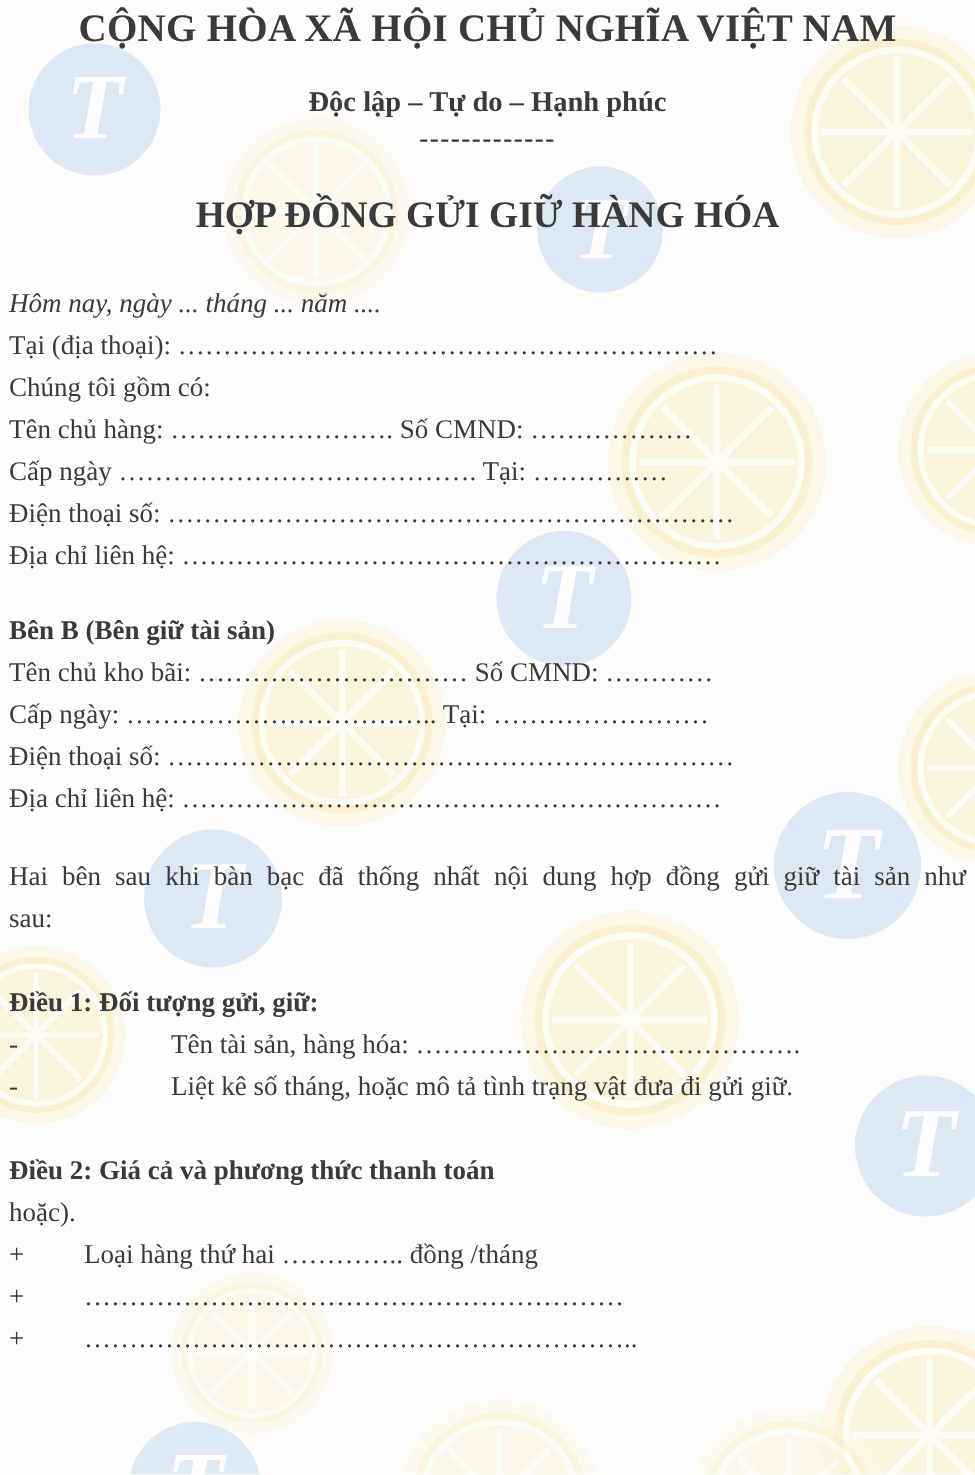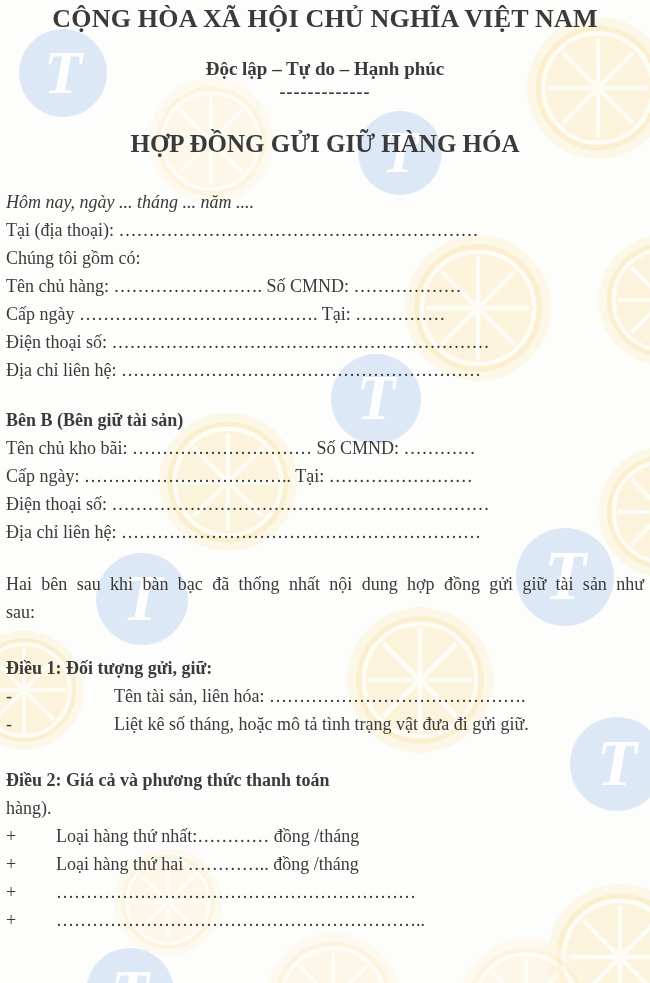--- a/index.html
+++ b/index.html
@@ -152,24 +152,23 @@
     <div class="line bold mt-partyB">Bên B (Bên giữ tài sản)</div>
     <div class="line">Tên chủ kho bãi: ………………………… Số CMND: …………</div>
     <div class="line">Cấp ngày: …………………………….. Tại: ……………………</div>
     <div class="line">Điện thoại số: ………………………………………………………</div>
     <div class="line">Địa chỉ liên hệ: ……………………………………………………</div>
 
     <div class="jl mt-agree">Hai bên sau khi bàn bạc đã thống nhất nội dung hợp đồng gửi giữ tài sản như</div>
     <div>sau:</div>
 
     <div class="line bold mt-art">Điều 1: Đối tượng gửi, giữ:</div>
-    <div class="line"><span class="b1">-</span><span>Tên tài sản, liên hóa: …………………………………….</span></div>
+    <div class="line"><span class="b1">-</span><span>Tên tài sản, hàng hóa: …………………………………….</span></div>
     <div class="line"><span class="b1">-</span><span>Liệt kê số tháng, hoặc mô tả tình trạng vật đưa đi gửi giữ.</span></div>
 
     <div class="line bold mt-art">Điều 2: Giá cả và phương thức thanh toán</div>
-    <div>hàng).</div>
-    <div class="line"><span class="b2">+</span><span>Loại hàng thứ nhất:………… đồng /tháng</span></div>
+    <div>hoặc).</div>
     <div class="line"><span class="b2">+</span><span>Loại hàng thứ hai ………….. đồng /tháng</span></div>
     <div class="line"><span class="b2">+</span><span>……………………………………………………</span></div>
     <div class="line"><span class="b2">+</span><span>……………………………………………………..</span></div>
 
   </div>
 </div>
 
 </body></html>

